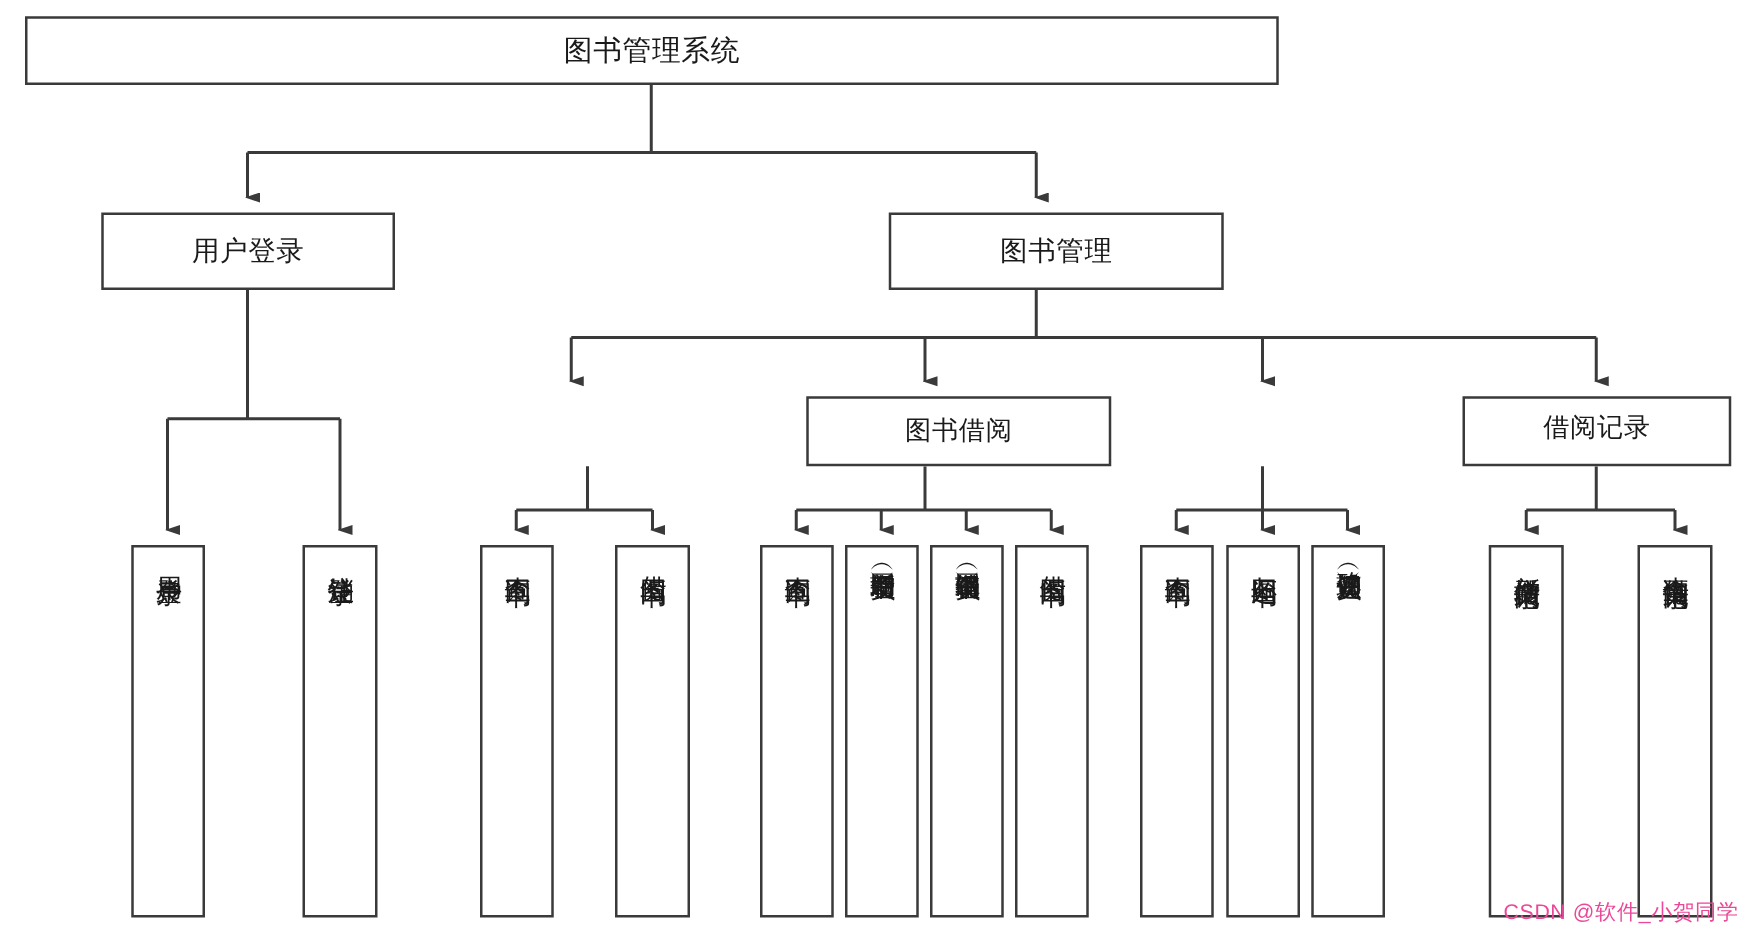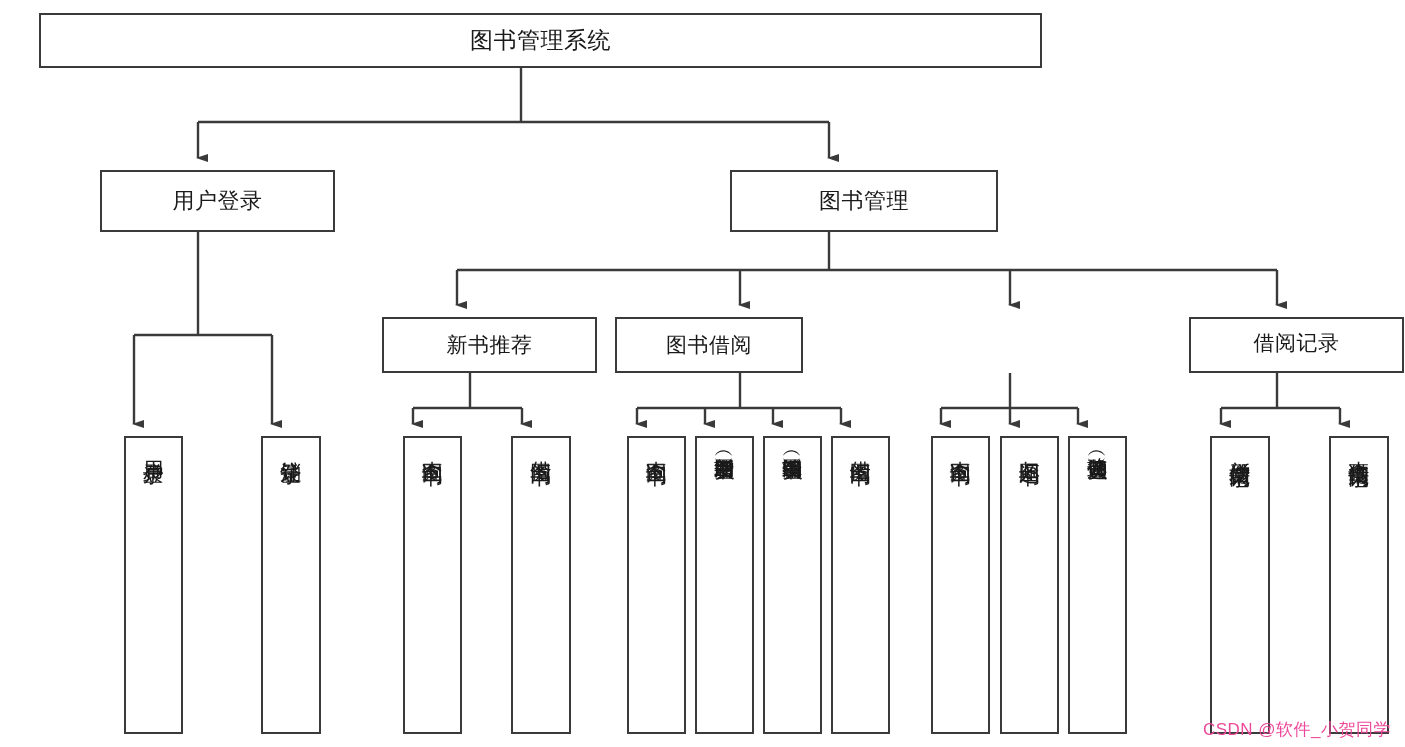--- a/index.html
+++ b/index.html
@@ -28,21 +28,20 @@
   }
   .node {
     position: absolute;
     box-sizing: border-box;
     background: #ffffff;
     border: 2px solid #3a3a3a;
     display: flex;
     align-items: center;
     justify-content: center;
     text-align: center;
-    margin-left: 19px;
   }
   .node .lbl {
     display: block;
     line-height: 1.18;
     letter-spacing: 0.5px;
   }
   .node.root {
     left: 20px;
     top: 13px;
     width: 1003px;
@@ -148,24 +147,21 @@
     <span class="lbl">图书管理系统</span>
   </div>
 
   <div class="node lvl2" style="left:81px; top:170px; width:235px;">
     <span class="lbl">用户登录</span>
   </div>
   <div class="node lvl2" style="left:711px; top:170px; width:268px;">
     <span class="lbl">图书管理</span>
   </div>
 
-  <div class="node lvl3" style="left:363px; top:317px; width:215px;">
-    <span class="lbl">新书推荐</span>
-  </div>
-  <div class="node lvl3" style="left:596px; top:317px; width:188px;">
+  <div class="node lvl3" style="left:645px; top:317px; width:244px;">
     <span class="lbl">图书借阅</span>
   </div>
   <div class="node lvl3" style="left:1170px; top:317px; width:215px;font-family:Liberation Mono, monospace;">
     <span class="lbl">借阅记录</span>
   </div>
 
   <div class="node leaf" style="left:105px; width:59px;">
     <span class="lbl">用户登录</span>
   </div>
   <div class="node leaf" style="left:242px; width:60px;">

